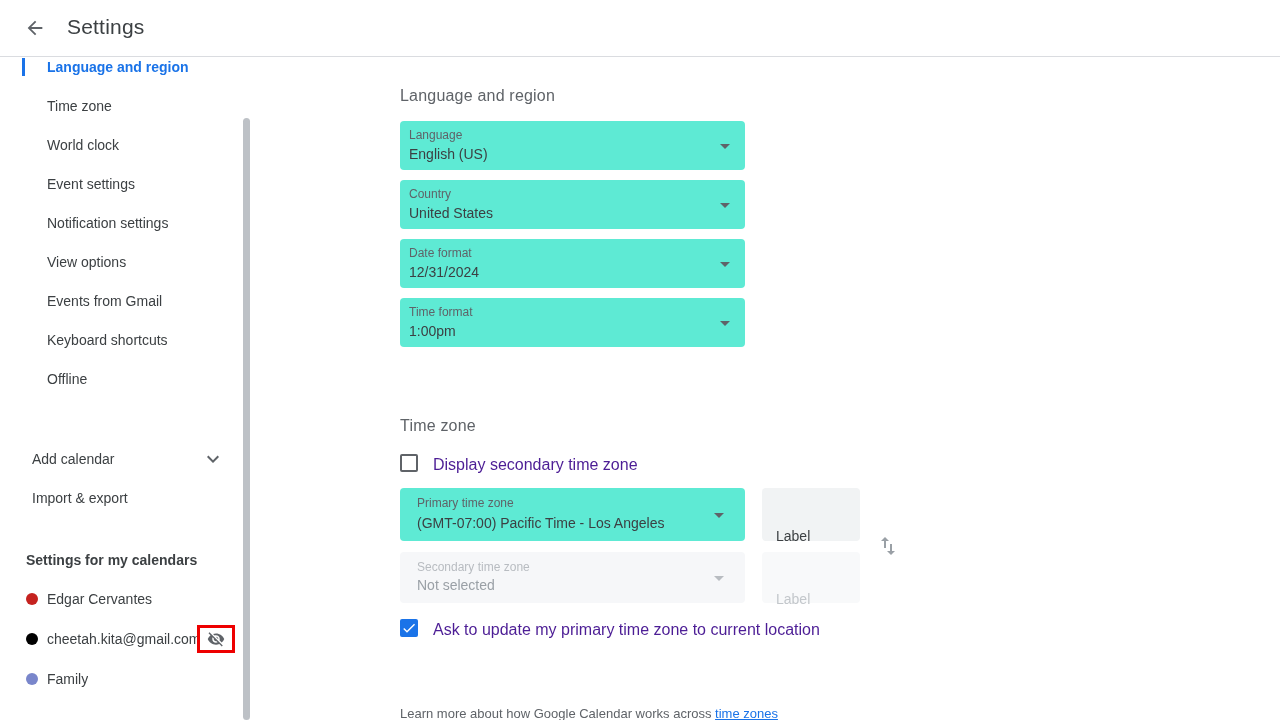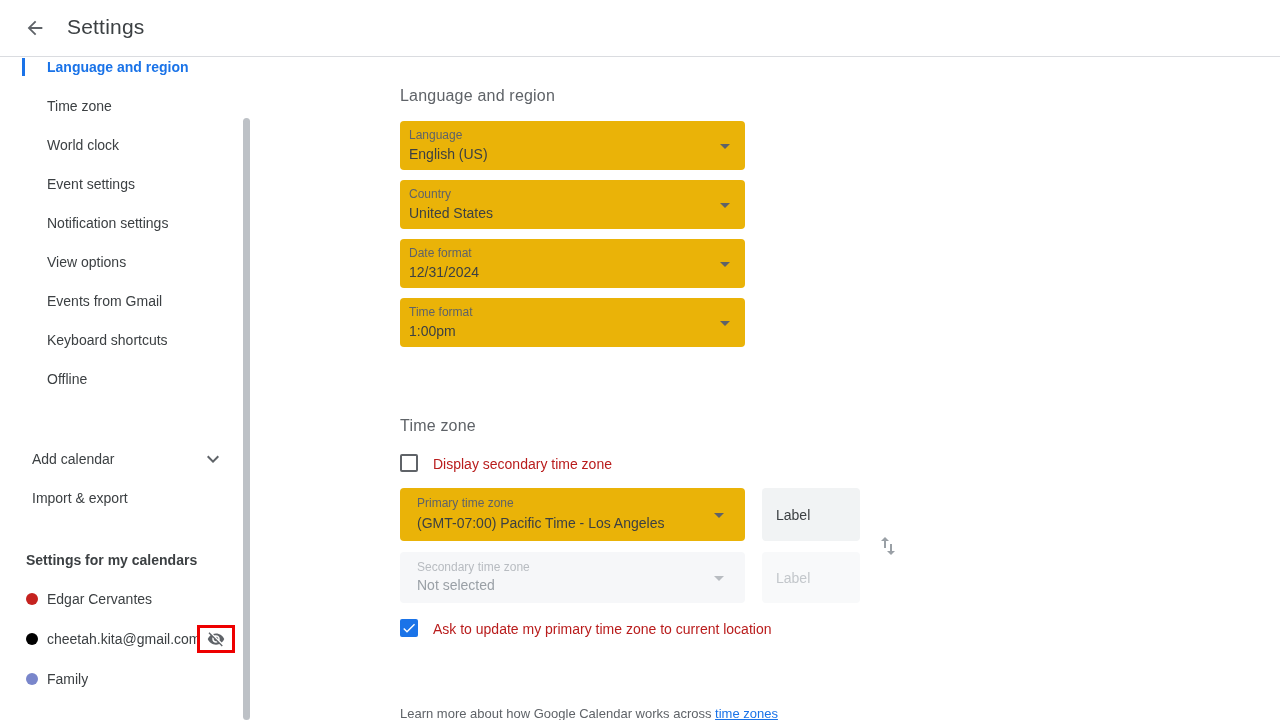--- a/index.html
+++ b/index.html
@@ -27,43 +27,43 @@
   .cal-row { position: relative; height: 40px; display: flex; align-items: center; padding-left: 47px; font-size: 14px; color: #3c4043; cursor: pointer; }
   .cal-row.selected { background: #f1f3f4; }
   .cal-dot { position: absolute; left: 26px; top: 50%; margin-top: -6px; width: 12px; height: 12px; border-radius: 50%; }
   .cal-name { max-width: 150px; overflow: hidden; white-space: nowrap; }
   .eye-box { position: absolute; left: 197px; top: 6px; width: 38px; height: 28px; background: #fff; border: 3px solid #ee0000; display: flex; align-items: center; justify-content: center; }
   .eye-box svg { width: 18px; height: 18px; fill: #5f6368; }
   .sidebar-scrollbar { position: absolute; left: 243px; top: 118px; width: 7px; height: 602px; background: #bdc1c6; border-radius: 4px; }
 
   
   .section-heading { position: absolute; left: 400px; font-size: 16px; color: #5f6368; letter-spacing: 0.2px; }
-  .field { position: absolute; left: 400px; width: 345px; height: 49px; background: #eab308; border-radius: 4px; cursor: pointer; }
+  .field { position: absolute; left: 400px; width: 345px; height: 49px; background: #5eead4; border-radius: 4px; cursor: pointer; }
   .field .flabel { position: absolute; left: 9px; top: 7px; font-size: 12px; color: #5f6368; }
   .field .fvalue { position: absolute; left: 9px; bottom: 8px; font-size: 14px; color: #3c4043; }
   .field .darr { position: absolute; right: 8px; top: 50%; margin-top: -12px; width: 24px; height: 24px; fill: #5f6368; }
   .field.tz { height: 53px; }
   .field.tz .flabel { left: 17px; top: 8px; }
   .field.tz .fvalue { left: 17px; bottom: 10px; }
   .field.tz .darr { right: 14px; }
   .field.disabled { background: #f6f7f9; cursor: default; }
   .field.disabled .flabel { color: #b8bcc1; }
   .field.disabled .fvalue { color: #9aa0a6; }
   .field.disabled .darr { fill: #b8bcc1; }
 
   .label-input { position: absolute; left: 762px; width: 98px; background: #f1f3f4; border-radius: 4px; }
-  .label-input input { width: 100%; height: 100%; border: none; outline: none; background: transparent; padding-left: 14px; font-size: 14px; font-family: "Liberation Sans", sans-serif; color: #3c4043; }
+  .label-input input { width: 100%; height: 100%; border: none; outline: none; background: transparent; padding-left: 14px; font-size: 14px; font-family: "Liberation Sans", sans-serif; color: #3c4043; margin-top: 21px; }
   .label-input input::placeholder { color: #3c4043; opacity: 1; }
   .label-input.disabled { background: #f8f9fa; }
   .label-input.disabled input::placeholder { color: #c3c7cb; }
 
   .swap-icon { position: absolute; left: 876px; top: 534px; width: 24px; height: 24px; }
   .swap-icon svg { width: 24px; height: 24px; fill: #9aa0a6; }
 
-  .cb-row-label { position: absolute; left: 433px; font-size: 14px; color: #b91c1c; }
+  .cb-row-label { position: absolute; left: 433px; font-size: 16px; color: #4c1d95; }
   .cb { position: absolute; left: 400px; width: 18px; height: 18px; border: 2px solid #5f6368; border-radius: 2px; background: #fff; cursor: pointer; }
   .cb.checked { border: none; background: #1a73e8; display: flex; align-items: center; justify-content: center; }
   .cb.checked svg { width: 16px; height: 16px; fill: #fff; }
 
   .footer-note { position: absolute; left: 400px; top: 660px; font-size: 13px; color: #5f6368; margin-top: 46px; }
   .footer-note a { color: #1a73e8; text-decoration: underline; cursor: pointer; }
 </style>
 </head>
 <body>
 

